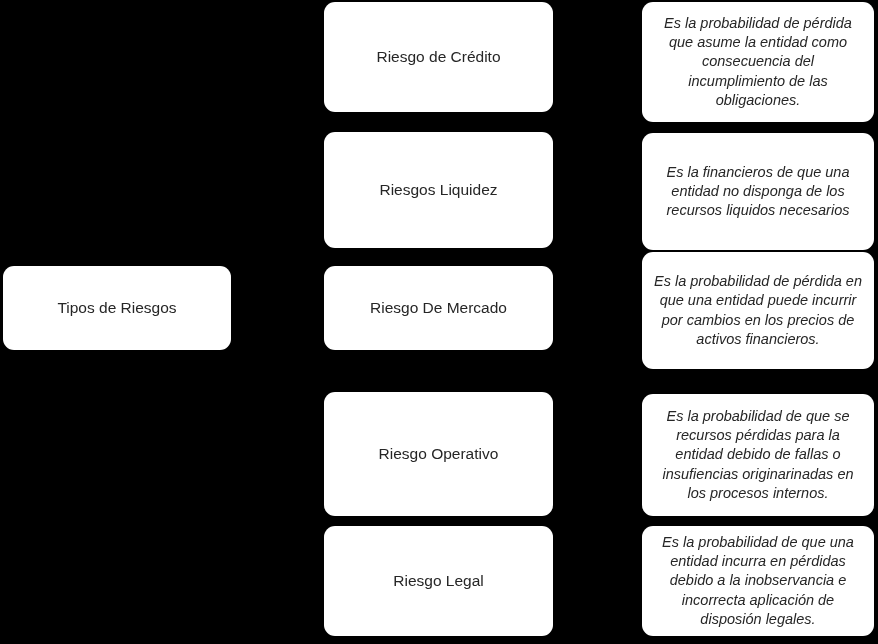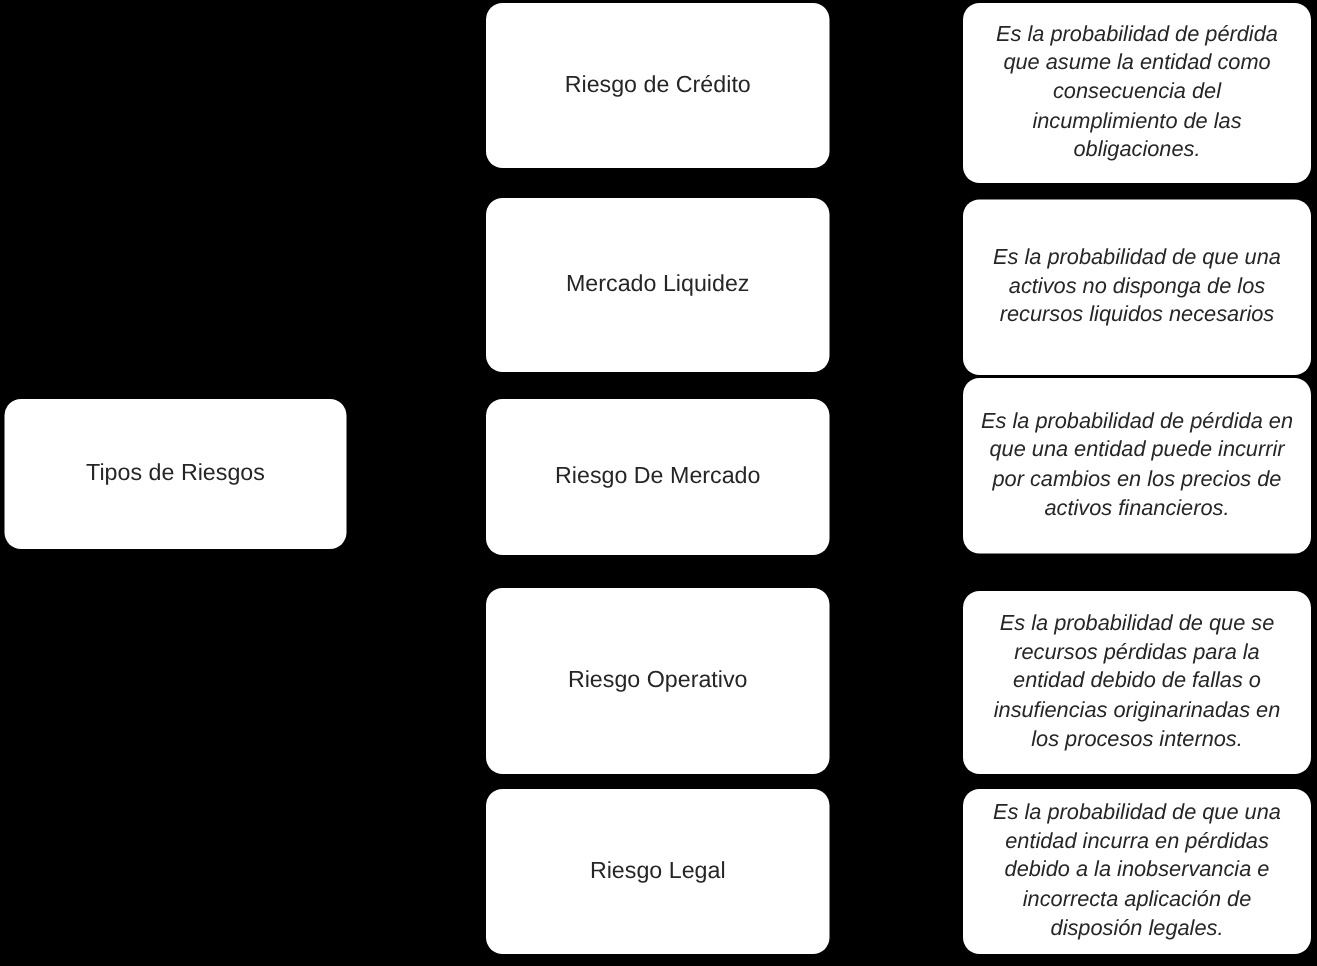--- a/index.html
+++ b/index.html
@@ -39,37 +39,37 @@
     width: 100%;
     line-height: 1.25;
     padding: 0 0;
     box-sizing: border-box;
   }
   
   .node-root {
     left: 3px;
     top: 266px;
     width: 228px;
-    height: 100px;
+    height: 84px;
   }
   .node-root .node-label {
     font-size: 15.5px;
   }
   
   .node-type {
     left: 324px;
     width: 229px;
     font-size: 15.5px;
   }
   .node-type .node-label {
     font-size: 15.5px;
   }
   .node-type-0 { top: 2px;   height: 110px; }
   .node-type-1 { top: 132px; height: 116px; }
-  .node-type-2 { top: 266px; height: 104px; }
+  .node-type-2 { top: 266px; height: 84px; }
   .node-type-3 { top: 392px; height: 124px; }
   .node-type-4 { top: 526px; height: 110px; }
   
   .node-desc {
     left: 642px;
     width: 232px;
     font-size: 14.5px;
     font-style: italic;
   }
   .node-desc .node-label {
@@ -89,37 +89,37 @@
 <div id="diagram-canvas">
 
   <div class="node node-root">
     <span class="node-label">Tipos de Riesgos</span>
   </div>
 
   <div class="node node-type node-type-0">
     <span class="node-label">Riesgo de Crédito</span>
   </div>
   <div class="node node-type node-type-1">
-    <span class="node-label">Mercado Liquidez</span>
+    <span class="node-label">Riesgos Liquidez</span>
   </div>
   <div class="node node-type node-type-2">
     <span class="node-label">Riesgo De Mercado</span>
   </div>
   <div class="node node-type node-type-4">
     <span class="node-label">Riesgo Legal</span>
   </div>
   <div class="node node-type node-type-3">
     <span class="node-label">Riesgo Operativo</span>
   </div>
 
   <div class="node node-desc node-desc-0">
     <span class="node-label">Es la probabilidad de pérdida que asume la entidad como consecuencia del incumplimiento de las obligaciones.</span>
   </div>
   <div class="node node-desc node-desc-1">
-    <span class="node-label">Es la probabilidad de que una activos no disponga de los recursos liquidos necesarios</span>
+    <span class="node-label">Es la financieros de que una entidad no disponga de los recursos liquidos necesarios</span>
   </div>
   <div class="node node-desc node-desc-2">
     <span class="node-label">Es la probabilidad de pérdida en que una entidad puede incurrir por cambios en los precios de activos financieros.</span>
   </div>
   <div class="node node-desc node-desc-3">
     <span class="node-label">Es la probabilidad de que se recursos pérdidas para la entidad debido de fallas o insufiencias originarinadas en los procesos internos.</span>
   </div>
   <div class="node node-desc node-desc-4">
     <span class="node-label">Es la probabilidad de que una entidad incurra en pérdidas debido a la inobservancia e incorrecta aplicación  de disposión legales.</span>
   </div>

